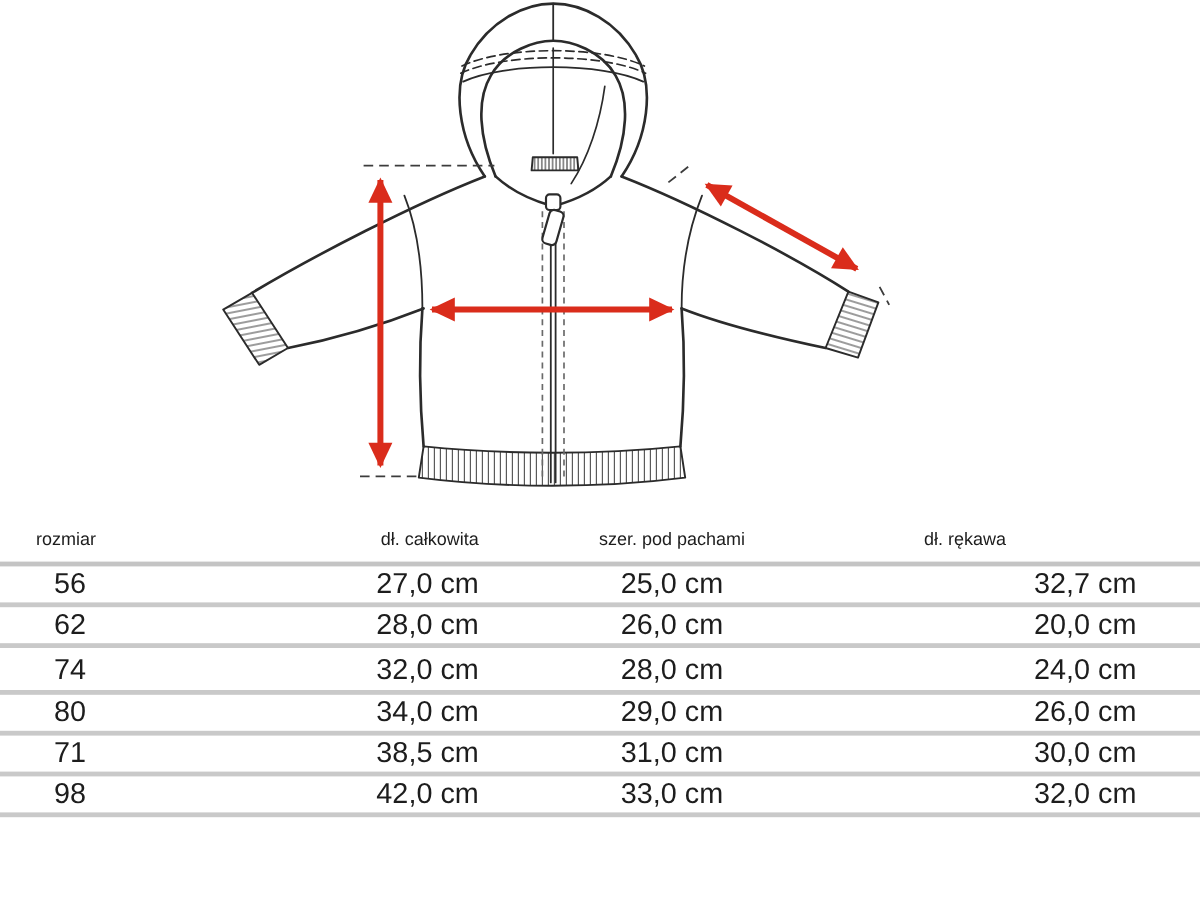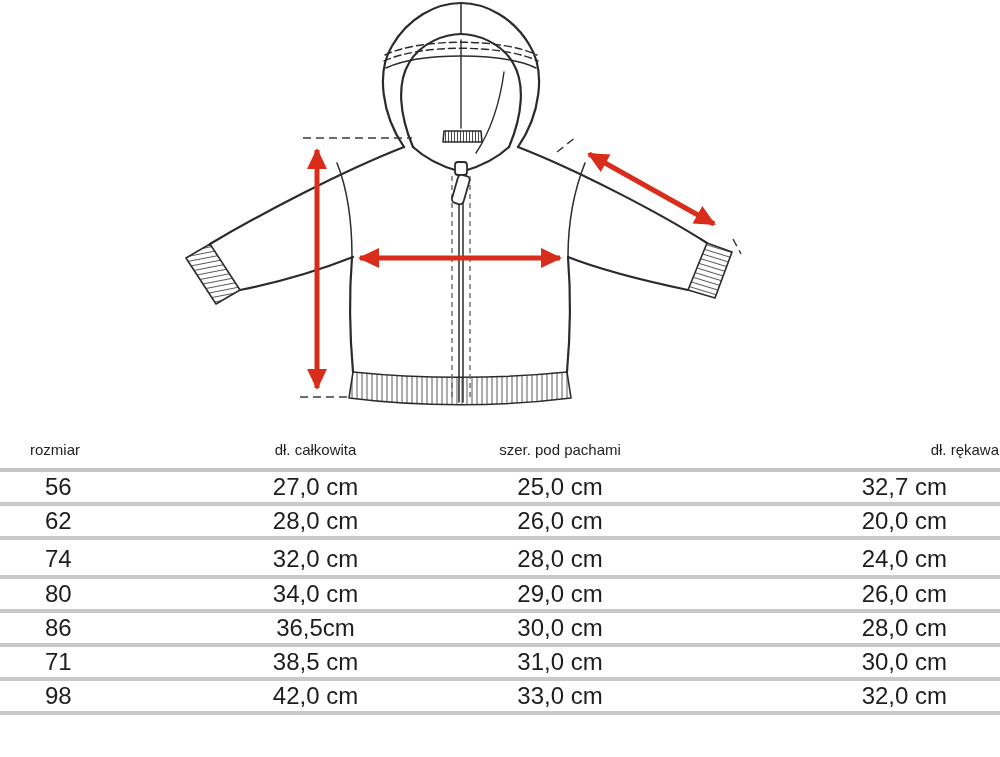--- a/index.html
+++ b/index.html
@@ -44,24 +44,24 @@
   }
   table.size td{
     font-size:24px;
     height:31px;
     vertical-align:middle;
     border-bottom:4px solid var(--sep);
   }
   table.size tr.group-gap td{height:39px;padding-top:4px;margin-top:37px;}
   .c0{text-align:left;padding-left:45px;}
   th.c0{padding-left:30px;}
-  .c1{text-align:center;padding-left:47px;}
+  .c1{text-align:right;padding-left:47px;}
   .c2{text-align:center;}
   td.c3{text-align:right;padding-right:53px;}
-  th.c3{text-align:right;padding-left:50px;margin-top:24px;}
+  th.c3{text-align:left;padding-left:50px;margin-top:24px;}
 </style>
 </head>
 <body>
 
 <div class="figure">
   <svg width="1000" height="430" viewBox="0 0 1000 430">
     <defs>
       <pattern id="ribV" width="5" height="8" patternUnits="userSpaceOnUse">
         <path d="M2,0 V8" stroke="#5a5a5a" stroke-width="1"></path>
       </pattern>
@@ -165,26 +165,20 @@
       <td class="c2">28,0 cm</td>
       <td class="c3">24,0 cm</td>
     </tr>
     <tr>
       <td class="c0">80</td>
       <td class="c1">34,0 cm</td>
       <td class="c2">29,0 cm</td>
       <td class="c3">26,0 cm</td>
     </tr>
     <tr>
-      <td class="c0">86</td>
-      <td class="c1">36,5cm</td>
-      <td class="c2">30,0 cm</td>
-      <td class="c3">28,0 cm</td>
-    </tr>
-    <tr>
       <td class="c0">71</td>
       <td class="c1">38,5 cm</td>
       <td class="c2">31,0 cm</td>
       <td class="c3">30,0 cm</td>
     </tr>
     <tr>
       <td class="c0">98</td>
       <td class="c1">42,0 cm</td>
       <td class="c2">33,0 cm</td>
       <td class="c3">32,0 cm</td>

